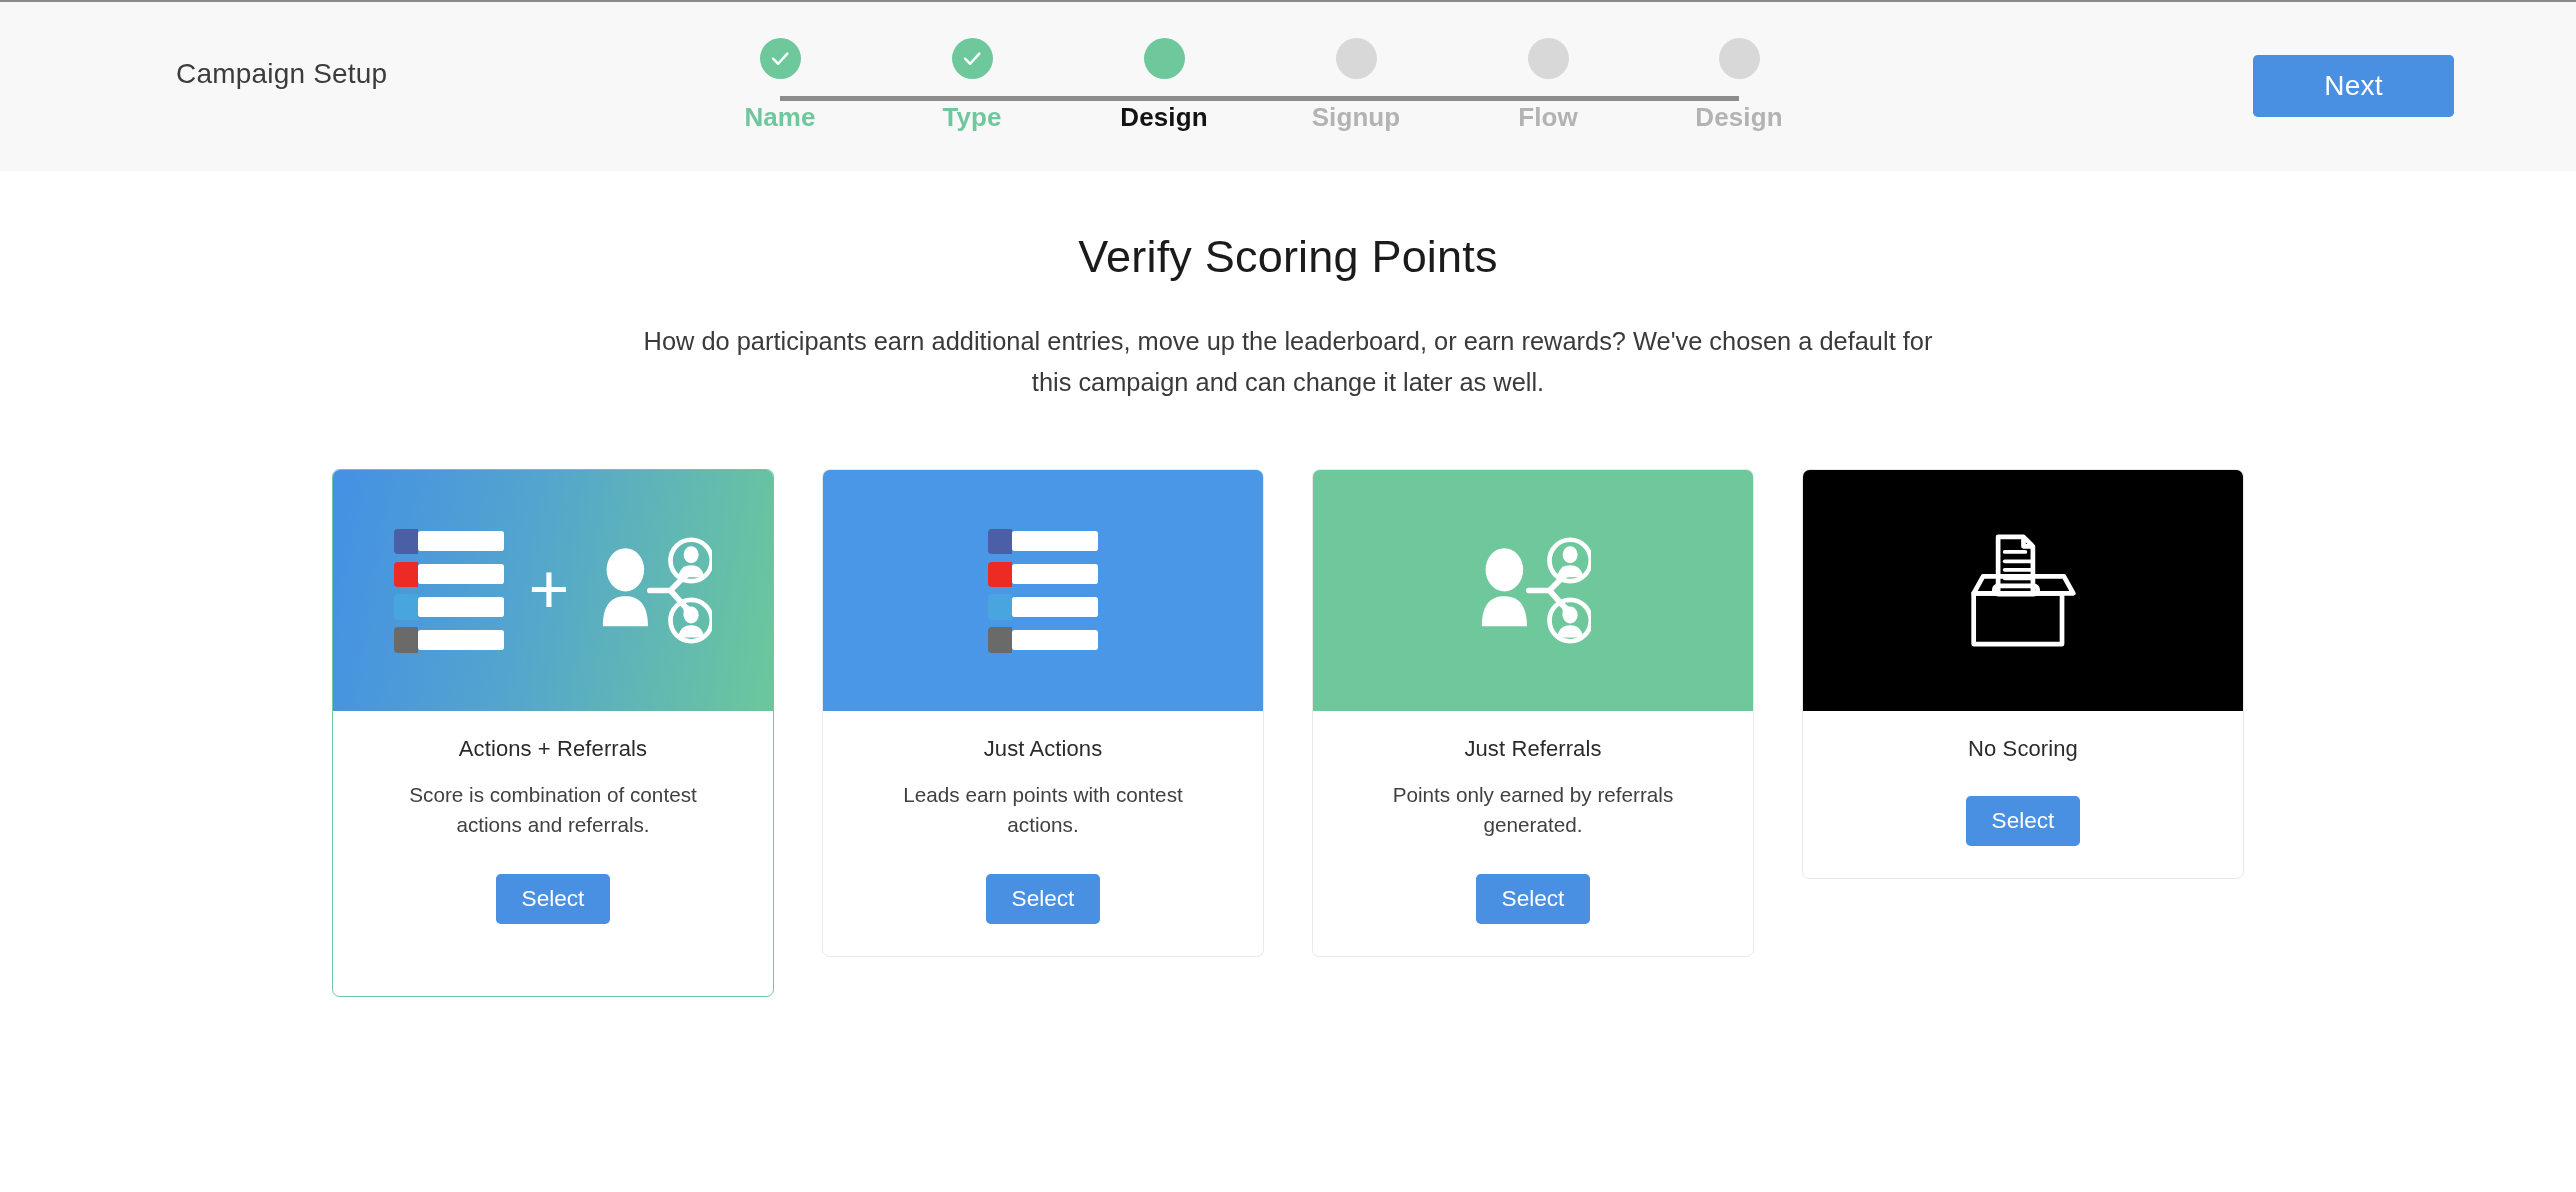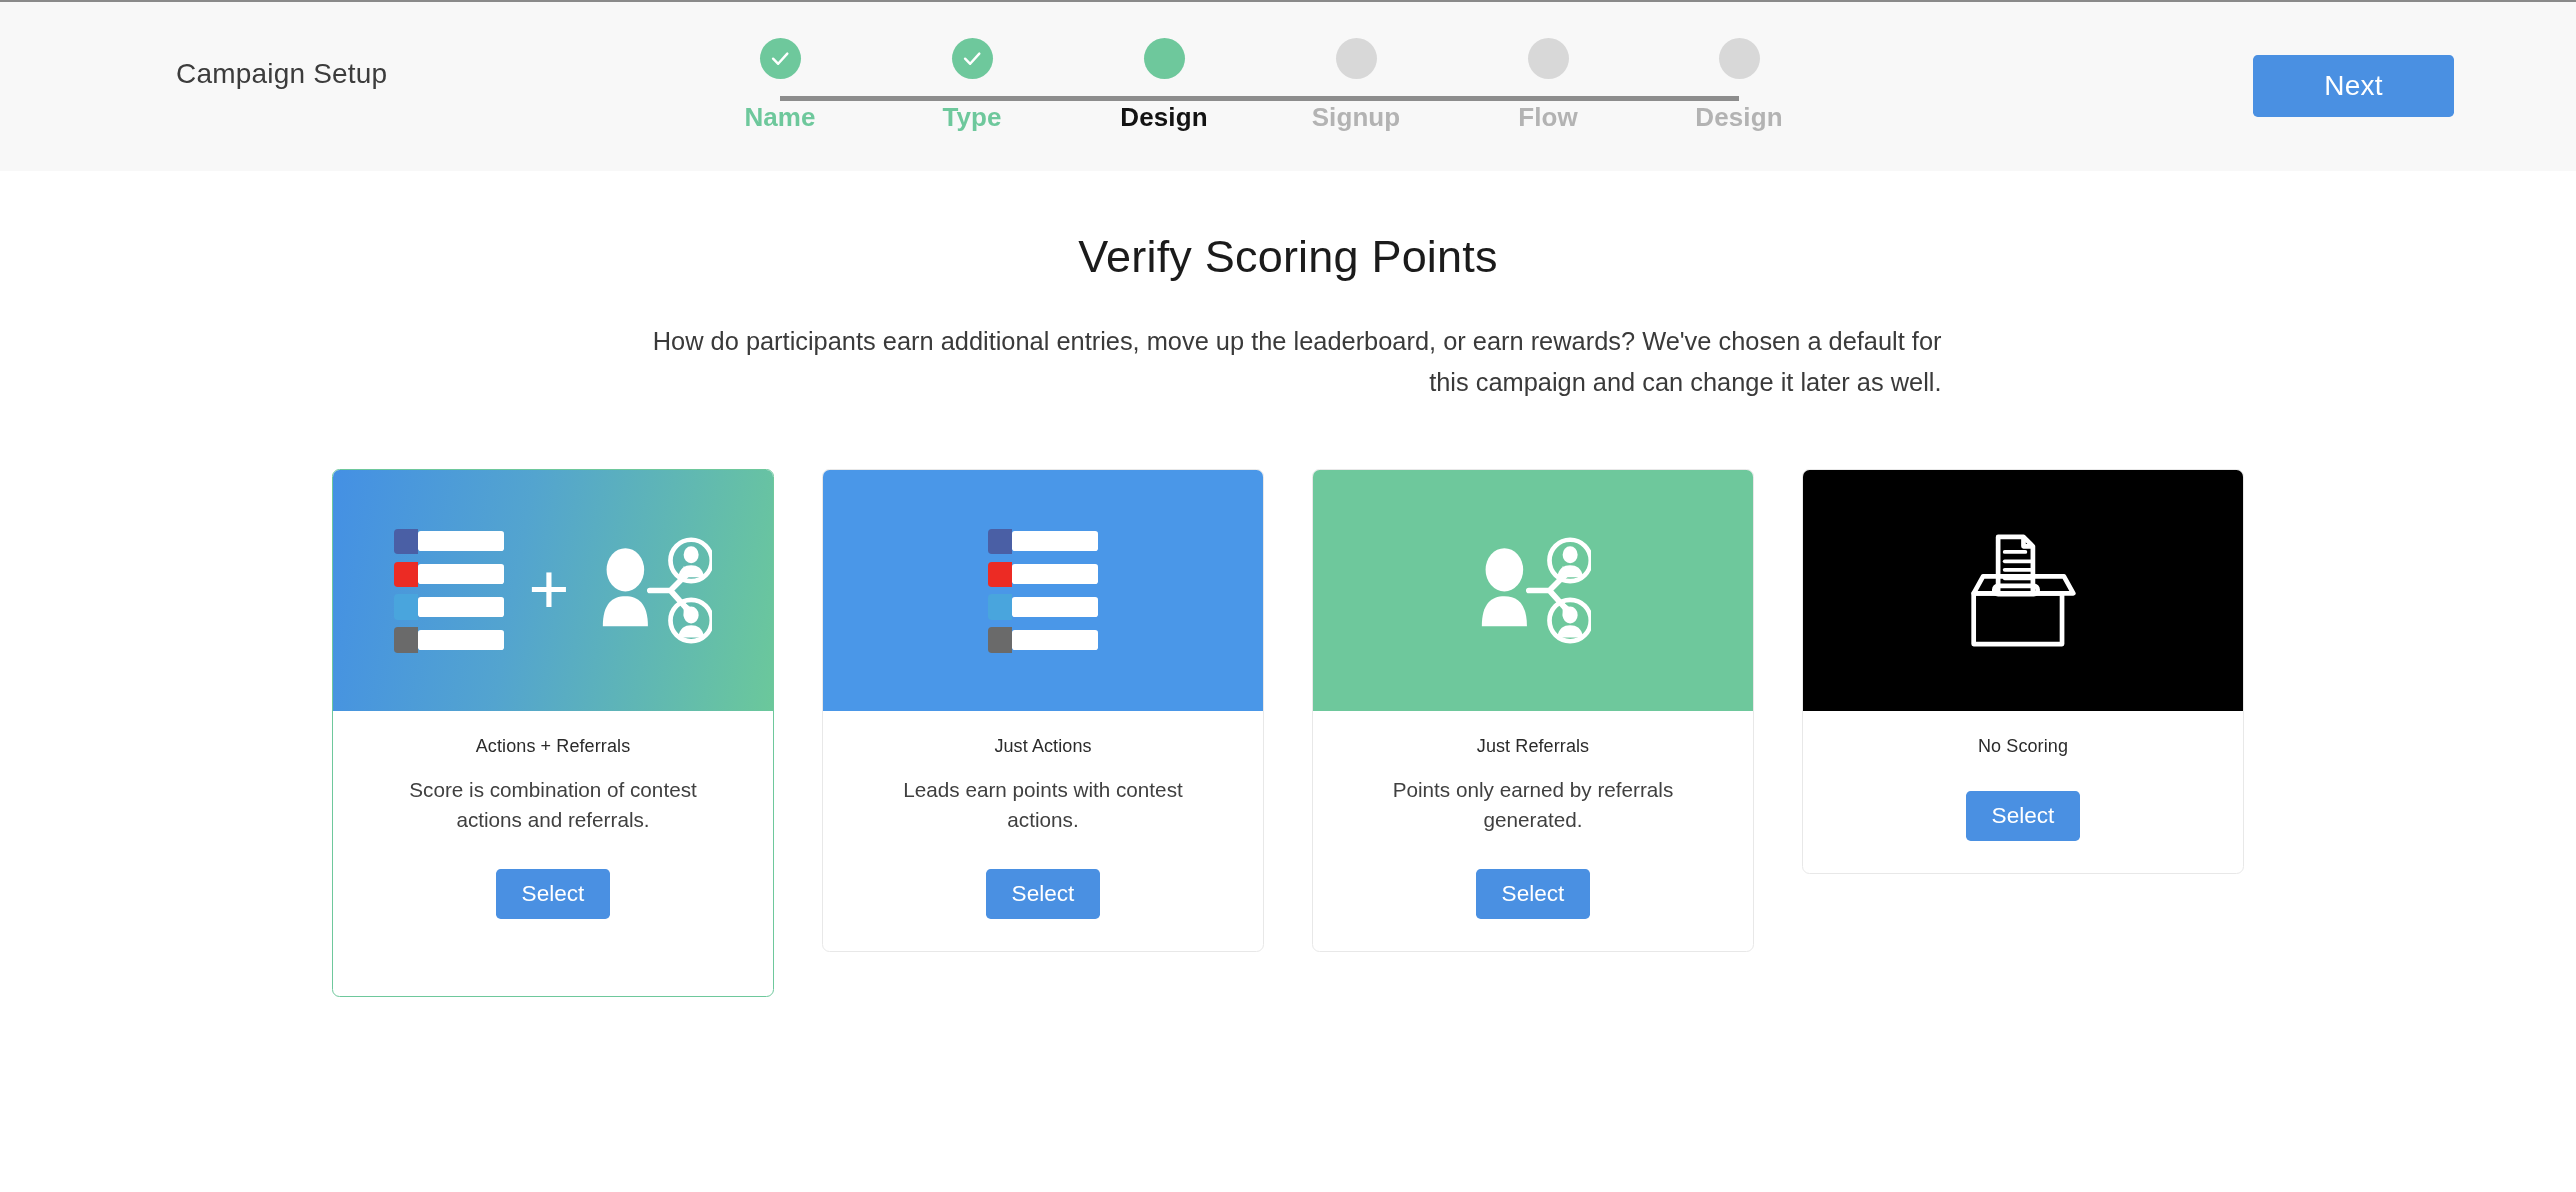--- a/index.html
+++ b/index.html
@@ -114,21 +114,20 @@
     margin: 0;
     letter-spacing: 0.2px;
   }
   .page-subtitle {
     margin: 38px auto 0;
     max-width: 1307px;
     font-size: 25.4px;
     line-height: 1.62;
     color: #3a3a3a;
     font-weight: 400;
-    text-align: right;
   }
 
   
   .cards {
     margin-top: 66px;
     display: flex;
     justify-content: center;
     align-items: flex-start;
     gap: 48px;
   }
@@ -176,21 +175,21 @@
   }
 
   
   .list-icon { display: flex; flex-direction: column; gap: 7.5px; }
   .list-line { display: flex; align-items: center; }
   .list-tab { width: 24.4px; height: 25.4px; border-radius: 3.8px 0 0 3.8px; }
   .list-bar { width: 86px; height: 20px; background: #ffffff; border-radius: 2.8px; margin-left: 0; }
 
   .card-body { padding: 24.4px 22.6px 32px; text-align: center; }
   .card-title {
-    font-size: 18px;
+    font-size: 22px;
     font-weight: 400;
     color: #2b2b2b;
     margin: 0;
     letter-spacing: 0.1px;
   }
   .card-desc {
     margin: 18px auto 0;
     font-size: 20.7px;
     line-height: 1.45;
     color: #404040;

